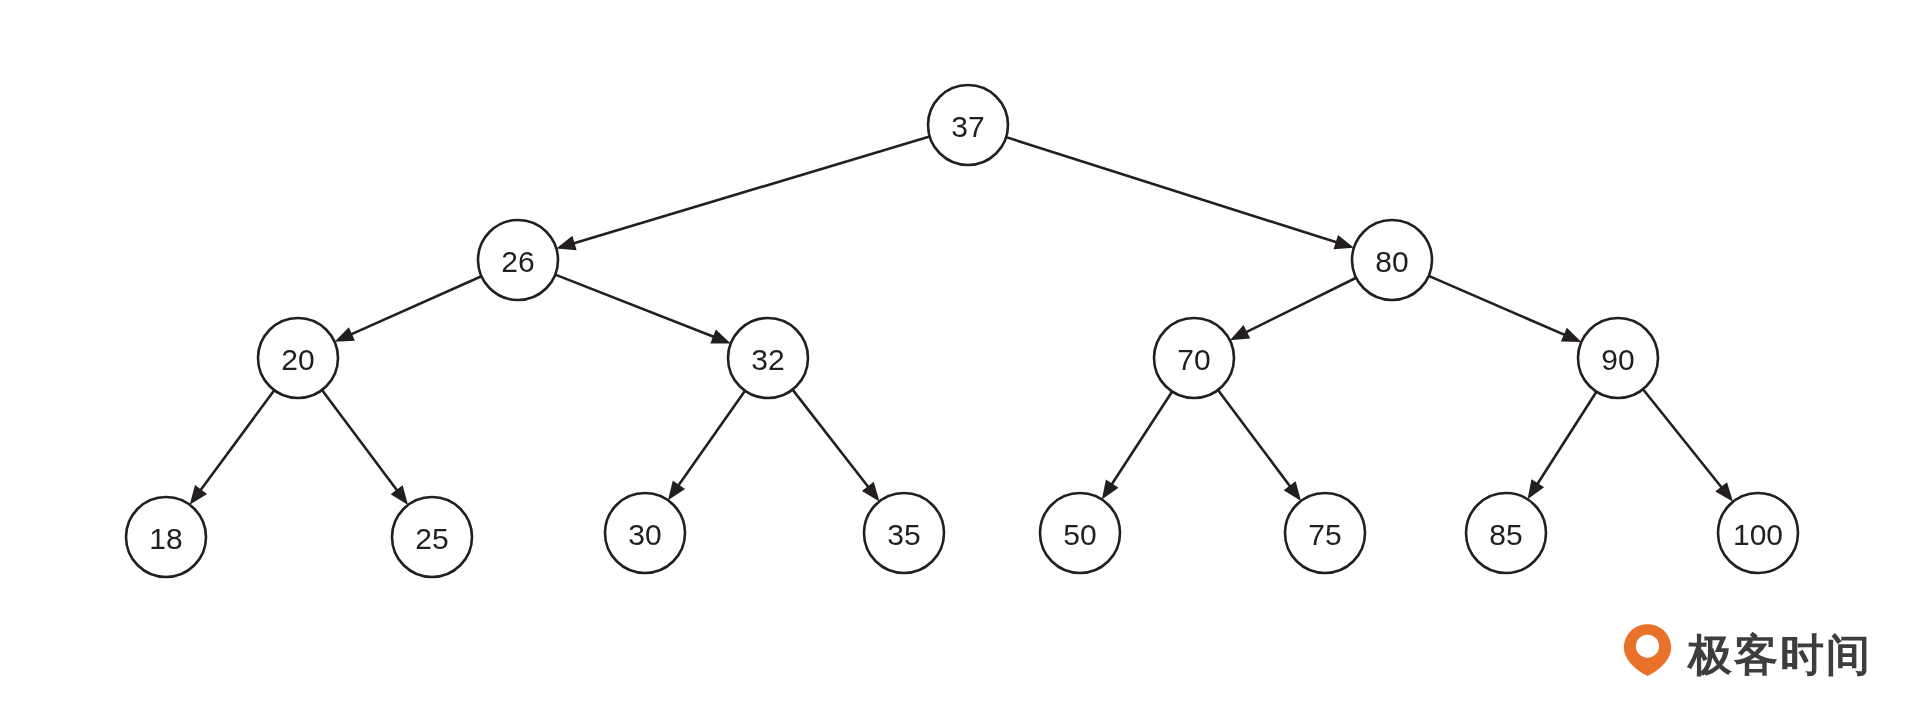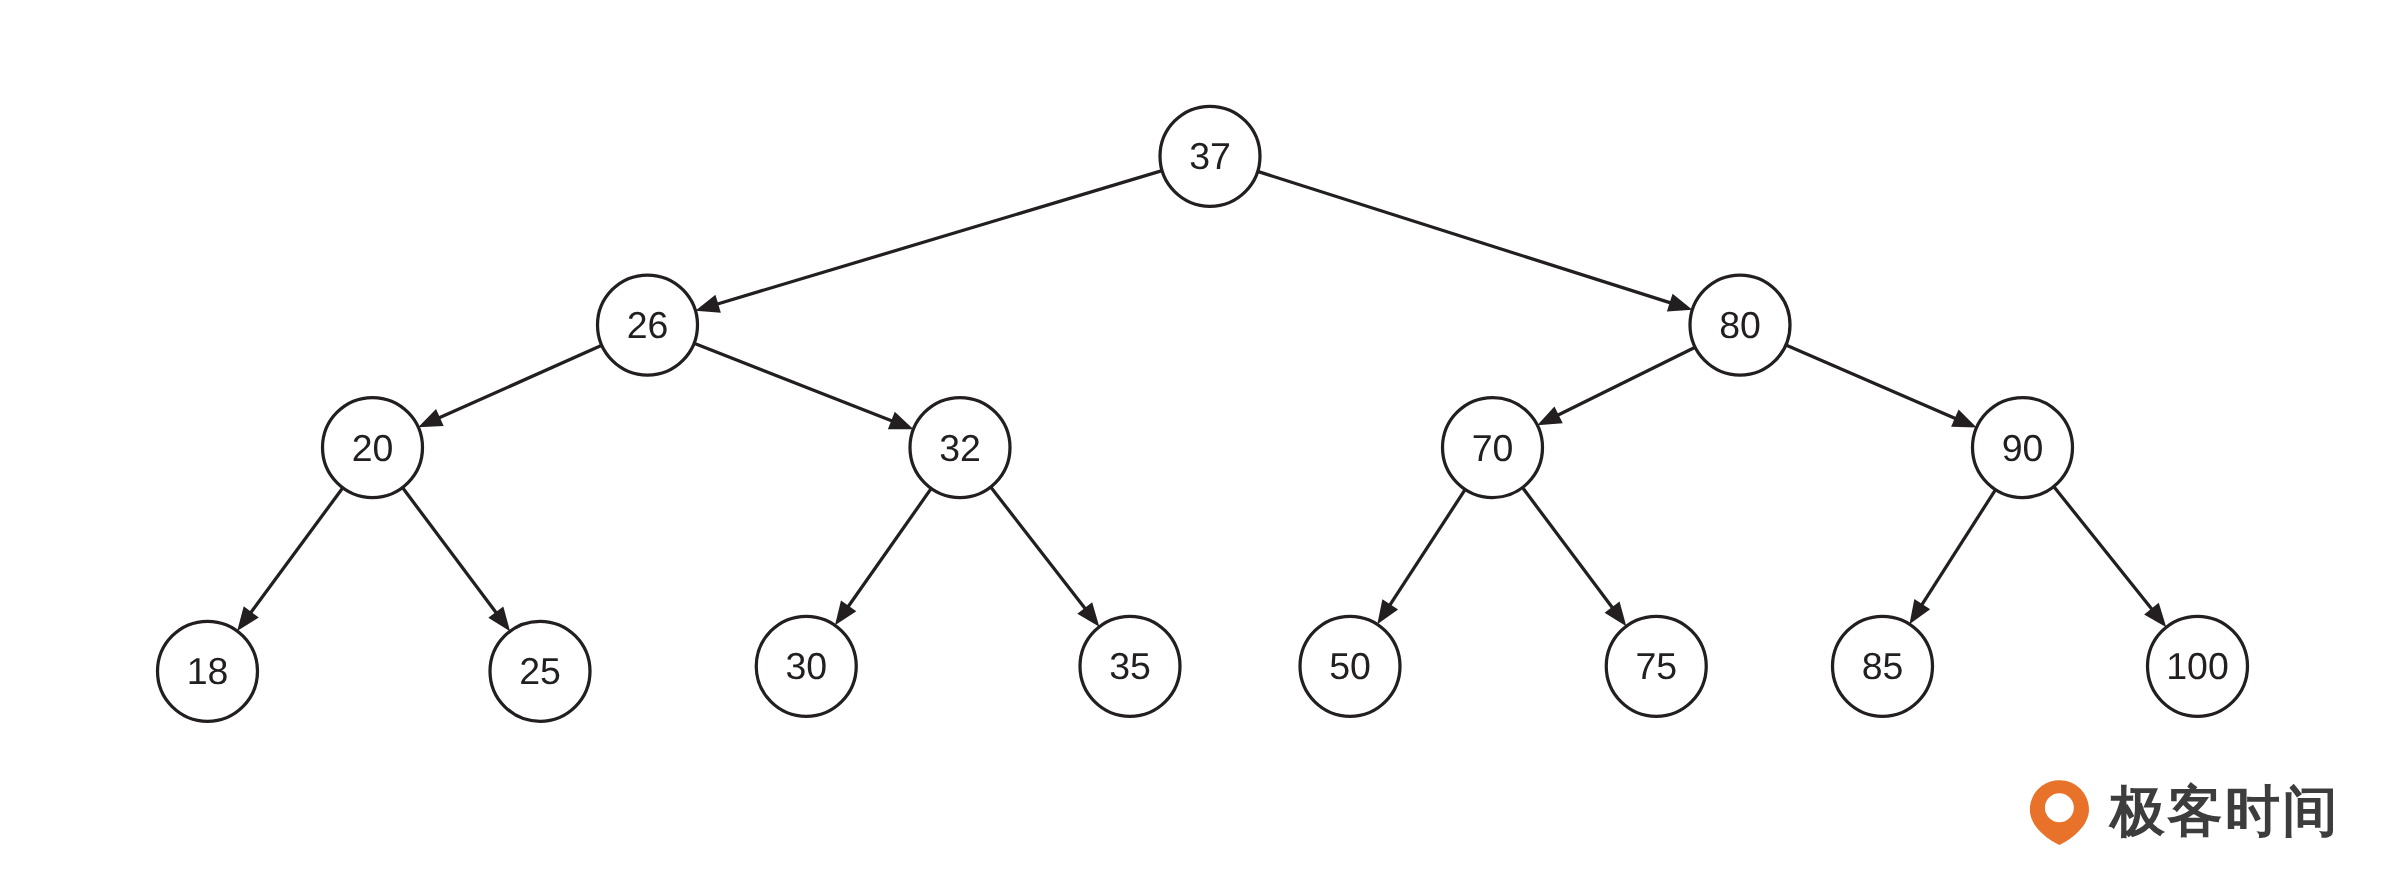--- a/index.html
+++ b/index.html
@@ -41,21 +41,21 @@
   }
   .arrow-head {
     fill: #231f20;
     stroke: none;
   }
   .watermark {
     position: absolute;
     right: 48px;
     bottom: 24px;
     display: flex;
-    align-items: center;
+    align-items: flex-end;
     gap: 13px;
     user-select: none;
   }
   .wm-logo {
     width: 55px;
     height: 55px;
     display: block;
   }
   .wm-text {
     font-family: "DejaVu Sans", "Liberation Sans", sans-serif;

